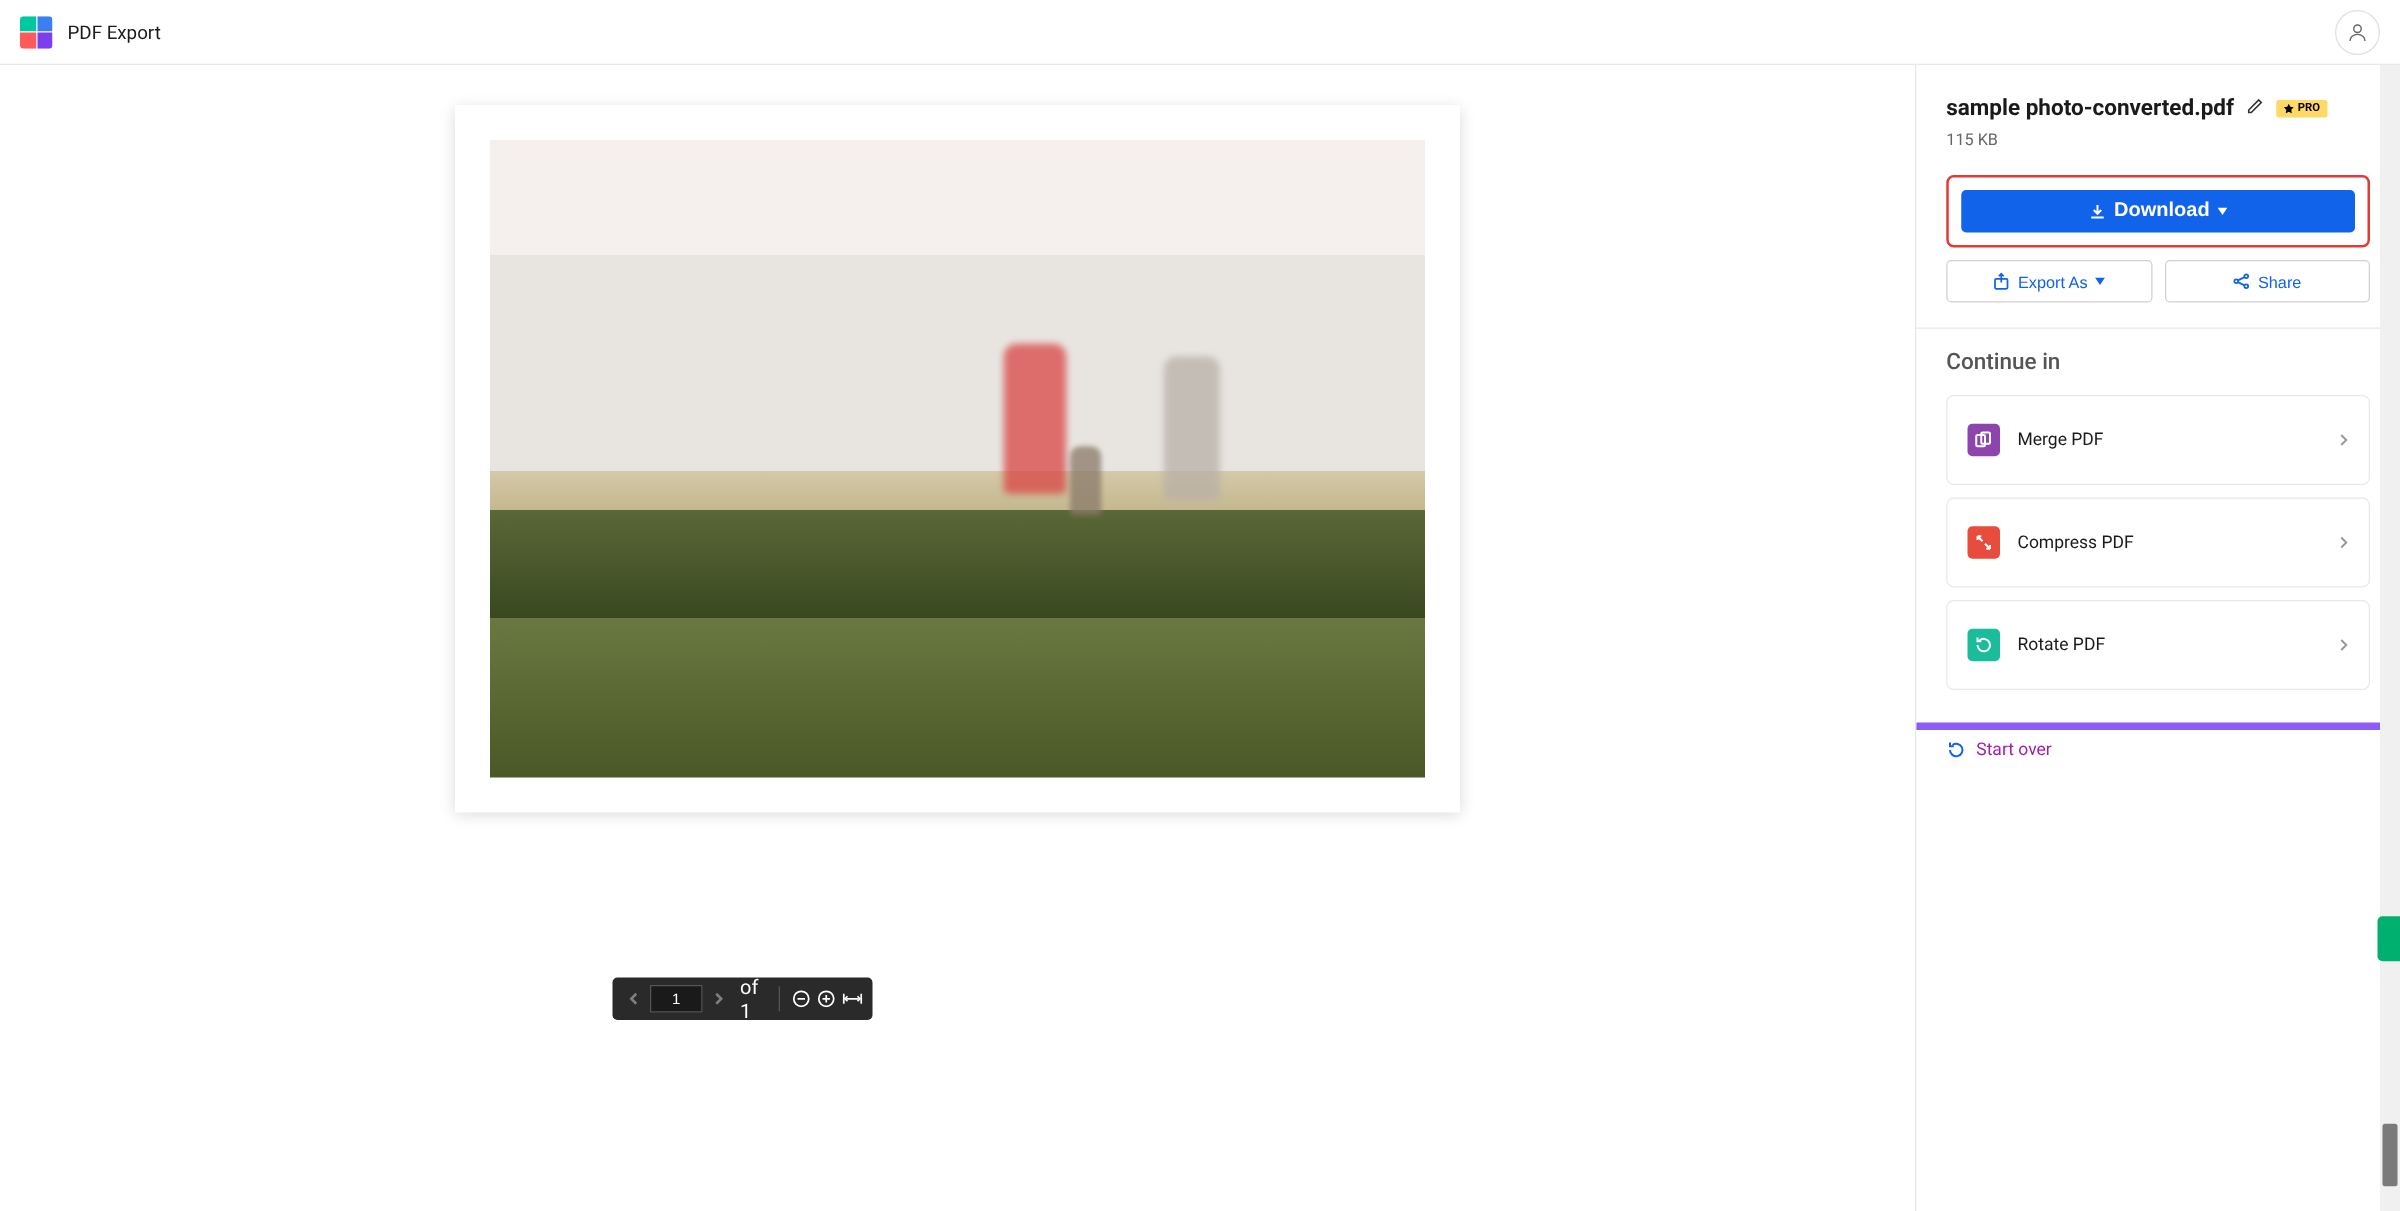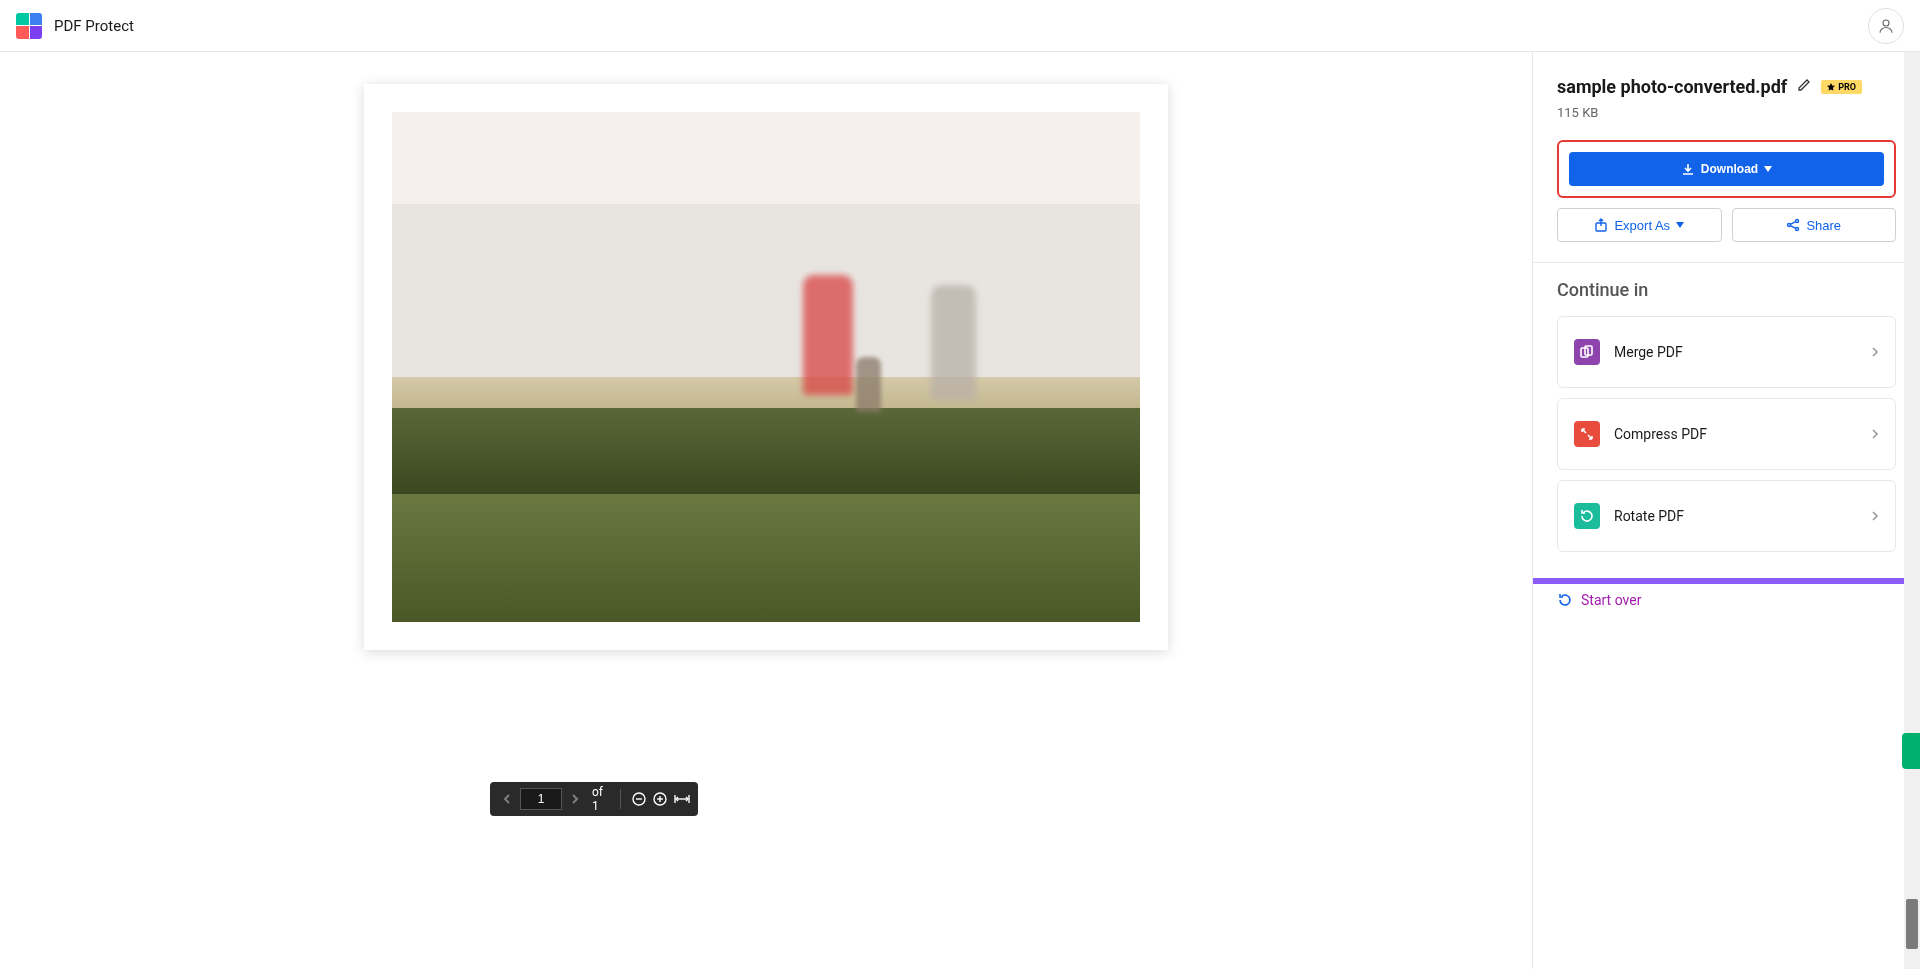--- a/index.html
+++ b/index.html
@@ -131,21 +131,21 @@
       width: 42px;
       height: 22px;
       background: #1a1a1a;
       border: 1px solid #555;
       color: #fff;
       text-align: center;
       font-size: 12px;
     }
     .page-of {
       color: #fff;
-      font-size: 12px;
+      font-size: 16px;
       margin-left: 2px;
     }
     .toolbar-divider {
       width: 1px;
       height: 20px;
       background: #555;
       margin: 0 4px;
     }
     .zoom-btn {
       width: 18px;
@@ -206,21 +206,21 @@
       padding: 10px;
       margin-bottom: 10px;
     }
     .btn-download {
       width: 100%;
       height: 34px;
       background: #1163ea;
       color: #fff;
       border: none;
       border-radius: 4px;
-      font-size: 12px;
+      font-size: 16px;
       font-weight: 600;
       display: flex;
       align-items: center;
       justify-content: center;
       gap: 6px;
       cursor: pointer;
     }
     .btn-row {
       display: flex;
       gap: 10px;
@@ -328,21 +328,21 @@
 <body>
 
 <div class="header">
   <div class="header-left">
     <div class="logo">
       <div class="logo-q logo-q1"></div>
       <div class="logo-q logo-q2"></div>
       <div class="logo-q logo-q3"></div>
       <div class="logo-q logo-q4"></div>
     </div>
-    <div class="page-title">PDF Protect</div>
+    <div class="page-title">PDF Export</div>
   </div>
   <div class="avatar">
     <svg width="18" height="18" viewBox="0 0 24 24" fill="none" stroke="#666" stroke-width="1.5">
       <circle cx="12" cy="8" r="4"></circle>
       <path d="M4 21c0-4 3.5-7 8-7s8 3 8 7"></path>
     </svg>
   </div>
 </div>
 
 <div class="main">

